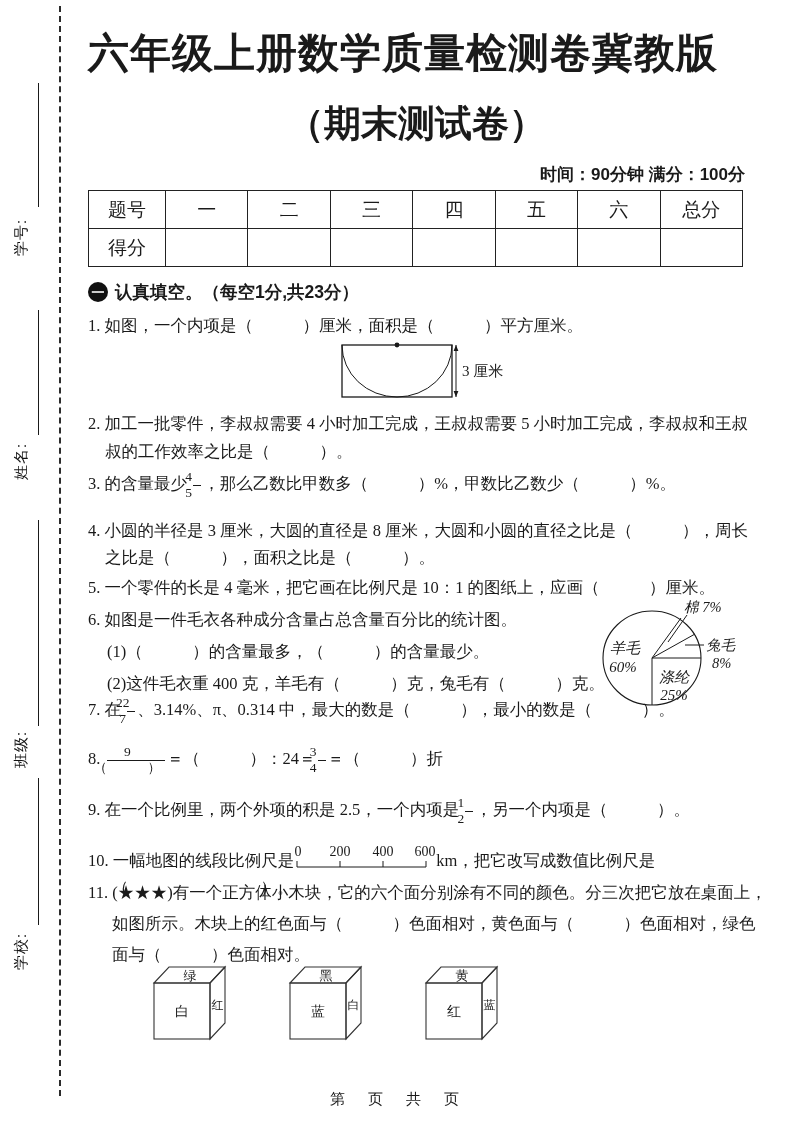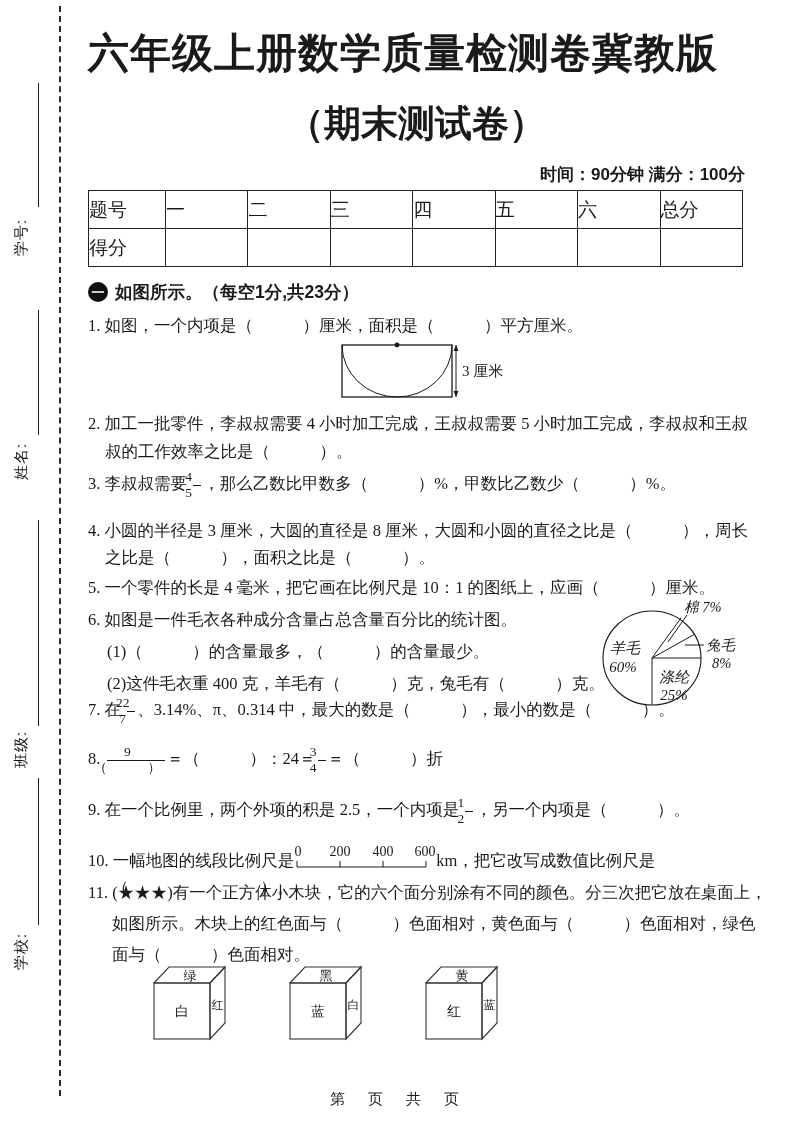--- a/index.html
+++ b/index.html
@@ -13,21 +13,21 @@
   
   .main{position:absolute;left:88px;top:0;width:657px;}
   .title{position:absolute;top:26px;left:0;width:100%;text-align:left;font-family:"Liberation Sans",sans-serif;
          font-weight:bold;font-size:41px;letter-spacing:1px;white-space:nowrap;}
   .subtitle{position:absolute;top:99px;left:0;width:100%;text-align:center;font-family:"Liberation Sans",sans-serif;
          font-weight:bold;font-size:37px;}
   .meta{position:absolute;top:163px;left:0;width:100%;text-align:right;font-family:"Liberation Sans",sans-serif;
         font-weight:bold;font-size:17px;}
   
   table.score{position:absolute;top:190px;left:0;width:655px;border-collapse:collapse;table-layout:fixed;}
-  table.score td{border:1.5px solid #222;text-align:left;font-size:19px;height:37px;padding:0;}
+  table.score td{border:1.5px solid #222;text-align:center;font-size:19px;height:37px;padding:0;}
   table.score td.lbl{width:76px;}
   
   .section{position:absolute;top:280px;left:0;font-family:"Liberation Sans",sans-serif;font-weight:bold;
            font-size:17.5px;display:flex;align-items:center;gap:7px;}
   .badge{width:20px;height:20px;border-radius:50%;background:#111;color:#fff;display:flex;align-items:center;
          justify-content:center;font-size:13px;line-height:1;}
   
   .q{position:absolute;left:0;width:657px;font-size:16.5px;line-height:27px;}
   .hang{padding-left:17px;text-indent:-17px;}
   .hang2{padding-left:24px;text-indent:-24px;}
@@ -83,39 +83,39 @@
         <td></td>
         <td></td>
         <td></td>
         <td></td>
       </tr>
     </tbody>
       </table>
 
     <div class="section">
       <span class="badge">一</span>
-      <span>如图所示。（每空1分,共23分）</span>
+      <span>认真填空。（每空1分,共23分）</span>
     </div>
 
     <div class="q hang" style="top:312px;"><span>1.</span> <span>如图，一个内项是（　　　）厘米，面积是（　　　）平方厘米。</span></div>
     <div class="fig1">
       <svg width="175" height="62" viewBox="0 0 175 62">
         <rect x="1" y="3" width="110" height="52" fill="none" stroke="#1a1a1a" stroke-width="1.3"></rect>
         <path d="M 1 3 A 55 52 0 0 0 111 3" fill="none" stroke="#1a1a1a" stroke-width="1"></path>
         <circle cx="56" cy="3" r="2.4" fill="#1a1a1a"></circle>
         <line x1="115" y1="3" x2="115" y2="55" stroke="#1a1a1a" stroke-width="1"></line>
         <polygon points="115,3 112.6,9 117.4,9" fill="#1a1a1a"></polygon>
         <polygon points="115,55 112.6,49 117.4,49" fill="#1a1a1a"></polygon>
         <text x="121" y="34" font-size="15">3 厘米</text>
       </svg>
     </div>
 
     <div class="q hang" style="top:410px;line-height:28px;"><span>2.</span> <span>加工一批零件，李叔叔需要 4 小时加工完成，王叔叔需要 5 小时加工完成，李叔叔和王叔叔的工作效率之比是（　　　）。</span></div>
 
-    <div class="q hang" style="top:470px;"><span>3.</span> <span>李叔叔需要</span>
+    <div class="q hang" style="top:470px;"><span>3.</span> <span>的含量最少</span>
       <span class="frac"><span class="fn">4</span><span class="fd">5</span></span><span>，那么乙数比甲数多（　　　）%，甲数比乙数少（　　　）%。</span></div>
 
     <div class="q hang" style="top:517px;"><span>4.</span> <span>小圆的半径是 3 厘米，大圆的直径是 8 厘米，大圆和小圆的直径之比是（　　　），周长之比是（　　　），面积之比是（　　　）。</span></div>
 
     <div class="q hang" style="top:574px;"><span>5.</span> <span>一个零件的长是 4 毫米，把它画在比例尺是 10：1 的图纸上，应画（　　　）厘米。</span></div>
 
     <div class="q" style="top:600px;height:135px;">
       <div class="hang" style="padding-top:4px;line-height:32px;width:505px;">
         <span>6.</span> <span>如图是一件毛衣各种成分含量占总含量百分比的统计图。</span><br>
         <span style="padding-left:2px;">(1)（　　　）的含量最多，（　　　）的含量最少。</span><br>

